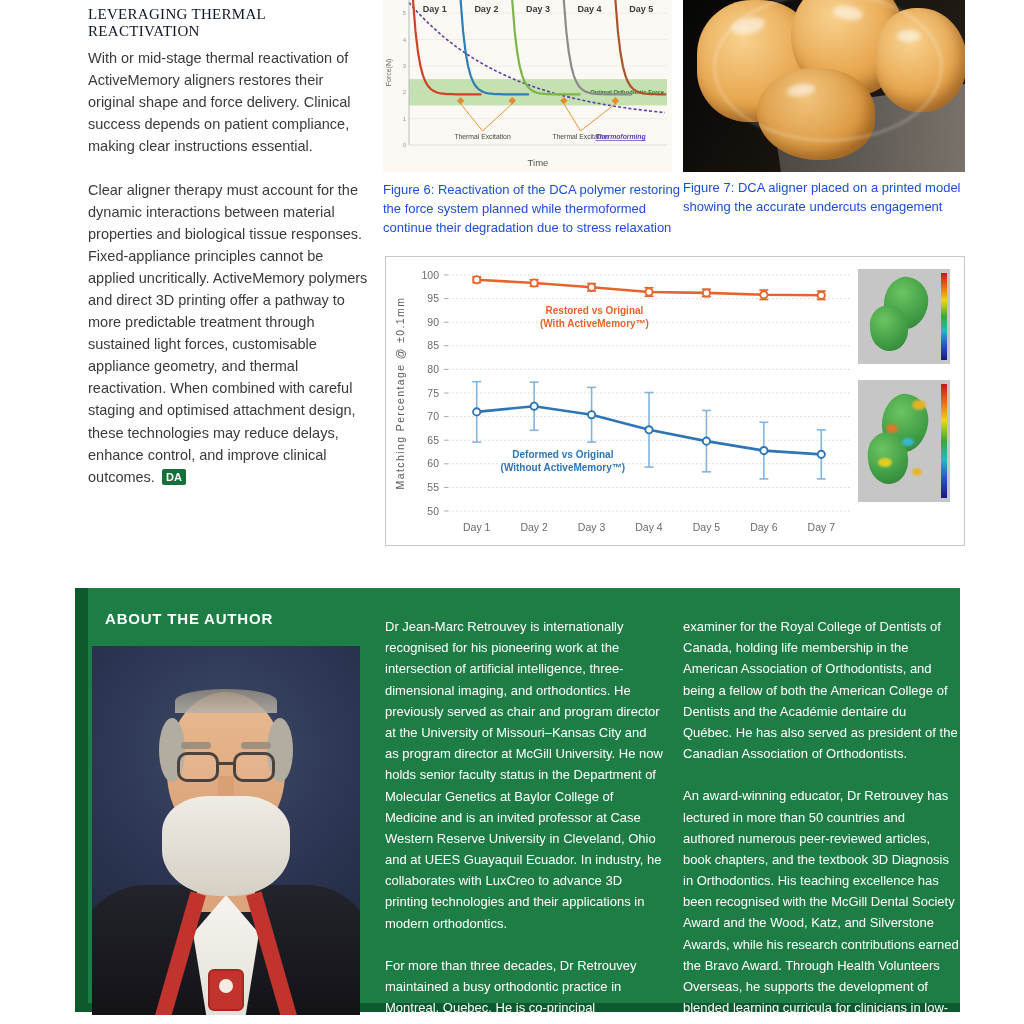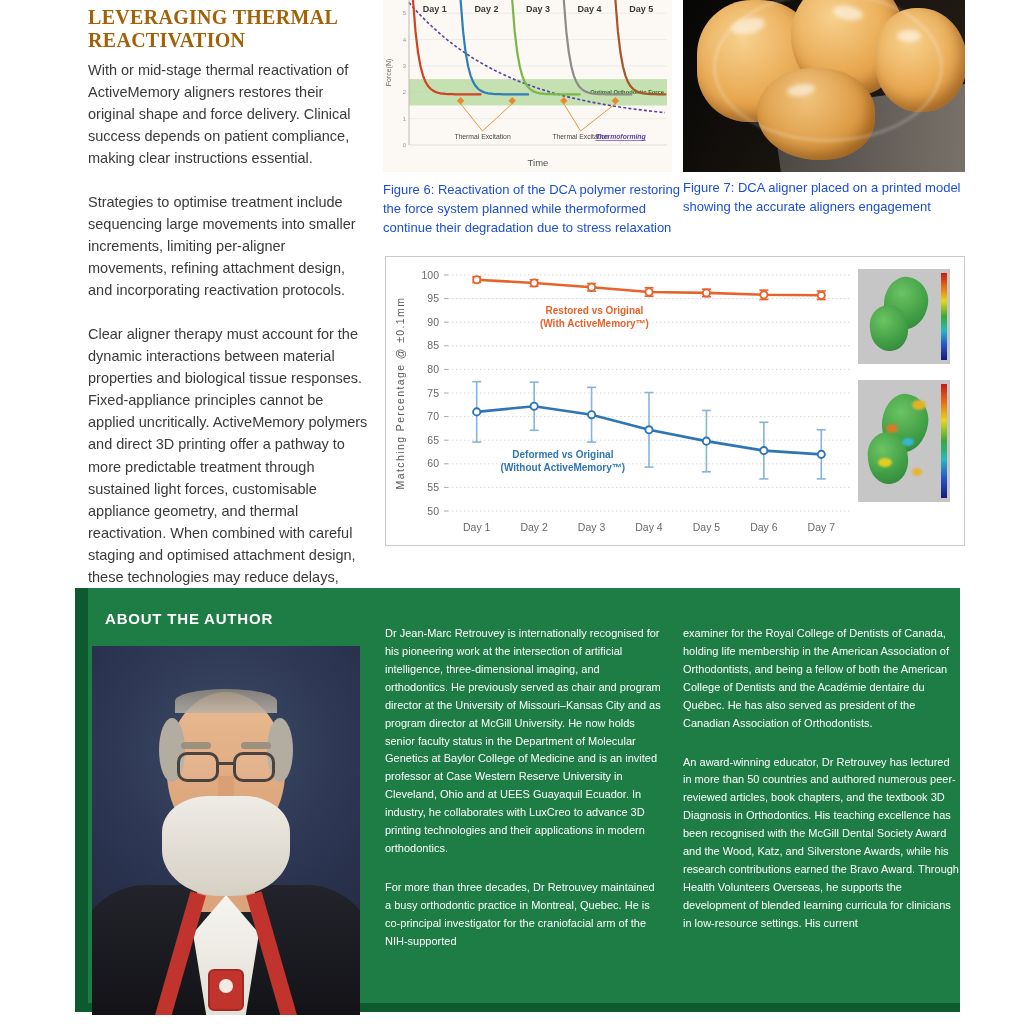--- a/index.html
+++ b/index.html
@@ -2,21 +2,21 @@
 <html><head>
 <meta charset="utf-8">
 <style>
   *{margin:0;padding:0;box-sizing:border-box}
   html,body{background:#ffffff}
   body{width:1024px;height:1024px;position:relative;font-family:"Liberation Sans",sans-serif;overflow:hidden}
   .page{position:absolute;inset:0;background:#fff}
 
   
   .left-col{position:absolute;left:88px;top:6px;width:280px}
-  .green-head{font-family:"Liberation Serif",serif;font-weight:bold;font-size:20px;color:#a16207;letter-spacing:.3px;margin:0 0 7px}
+  .green-head{font-family:"Liberation Serif",serif;font-weight:normal;font-size:15px;color:#0f172a;letter-spacing:.3px;margin:0 0 7px}
   .body-p{font-size:14.5px;line-height:1.52;color:#3a3a3a;margin:0 0 22px}
   .concl-gap{margin-top:26px}
   .da-badge{display:inline-block;background:#156f39;color:#fff;font-weight:bold;font-size:11px;line-height:1;padding:2.5px 4px;border-radius:2px;vertical-align:1px;margin-left:3px}
 
   
   .fig6{position:absolute;left:383px;top:0;width:289px;height:172px;background:#fcf9f4}
   .caption{position:absolute;font-size:13px;line-height:1.45;color:#1d4ed8}
   .cap6{left:383px;top:181px;width:302px}
   .cap7{left:683px;top:179px;width:292px}
   .cap8{left:385px;top:556px;width:520px}
@@ -57,21 +57,21 @@
   .cbar{position:absolute;right:3px;top:4px;bottom:4px;width:6px;background:linear-gradient(to bottom,#c81818,#e87818 18%,#e8d818 32%,#38a838 50%,#28b8c0 66%,#2858c8 82%,#181880 100%)}
 
   
   .about{position:absolute;left:75px;top:588px;width:885px;height:424px;background:#1e7c45}
   .about-accent-left{position:absolute;left:0;top:0;width:13px;height:100%;background:#0d5a2f}
   .about-accent-bottom{position:absolute;left:0;bottom:0;width:100%;height:9px;background:#0d5a2f}
   .about-head{position:absolute;left:30px;top:22px;color:#fff;font-weight:bold;font-size:15px;letter-spacing:.8px}
   .about-col{position:absolute;top:20px;width:278px}
   .col1{left:310px}
   .col2{left:608px;width:276px}
-  .about-col p{color:#fff;font-size:11px;line-height:1.63;margin:17px 0 21px}
+  .about-col p{color:#fff;font-size:13px;line-height:1.63;margin:8px 0 21px}
 
   
   .author-photo{position:absolute;left:17px;top:58px;width:268px;height:369px;overflow:hidden;background:radial-gradient(circle at 50% 28%,#3d4a66 0%,#2b3450 48%,#1d2338 100%)}
   .ap-shoulders{position:absolute;left:50%;bottom:-30px;transform:translateX(-50%);width:300px;height:160px;background:linear-gradient(#23242b,#0f0f13);border-radius:70px 70px 0 0}
   .ap-shirt{position:absolute;left:50%;bottom:0;transform:translateX(-50%);width:66px;height:120px;background:linear-gradient(#f6f4ef,#e3e0d8);clip-path:polygon(50% 0,100% 32%,80% 100%,20% 100%,0 32%)}
   .ap-lan{position:absolute;width:16px;height:132px;background:#c1342e;bottom:-8px}
   .ap-lan-l{left:calc(50% - 54px);transform:rotate(16deg)}
   .ap-lan-r{left:calc(50% + 38px);transform:rotate(-16deg)}
   .ap-neck{position:absolute;left:50%;top:224px;transform:translateX(-50%);width:58px;height:42px;background:#dba47c}
   .ap-head{position:absolute;left:50%;top:46px;transform:translateX(-50%);width:118px;height:150px;background:linear-gradient(#e9bb92,#daa077);border-radius:50% 50% 46% 46%}
@@ -94,21 +94,20 @@
   svg text{font-family:"Liberation Sans",sans-serif}
 </style>
 </head>
 <body>
 
 <div class="page">
 
   <div class="left-col">
     <h3 class="green-head">LEVERAGING THERMAL REACTIVATION</h3>
     <p class="body-p">With or mid-stage thermal reactivation of ActiveMemory aligners restores their original shape and force delivery. Clinical success depends on patient compliance, making clear instructions essential.</p>
-    <p class="body-p">Strategies to optimise treatment include sequencing large movements into smaller increments, limiting per-aligner movements, refining attachment design, and incorporating reactivation protocols.</p>
     <p class="body-p"><span>Clear aligner therapy must account for the dynamic interactions between material properties and biological tissue responses. Fixed-appliance principles cannot be applied uncritically. ActiveMemory polymers and direct 3D printing offer a pathway to more predictable treatment through sustained light forces, customisable appliance geometry, and thermal reactivation. When combined with careful staging and optimised attachment design, these technologies may reduce delays, enhance control, and improve clinical outcomes.</span> <span class="da-badge">DA</span></p>
   </div>
 
   <div class="fig6">
     <svg id="fig6-svg" width="289" height="172">
         <line x1="26" y1="118.63636363636364" x2="284" y2="118.63636363636364" stroke="#ececec" stroke-width="1"></line>
         <line x1="26" y1="92.27272727272727" x2="284" y2="92.27272727272727" stroke="#ececec" stroke-width="1"></line>
         <line x1="26" y1="65.9090909090909" x2="284" y2="65.9090909090909" stroke="#ececec" stroke-width="1"></line>
         <line x1="26" y1="39.54545454545454" x2="284" y2="39.54545454545454" stroke="#ececec" stroke-width="1"></line>
         <line x1="26" y1="13.181818181818182" x2="284" y2="13.181818181818182" stroke="#ececec" stroke-width="1"></line>
@@ -155,21 +154,21 @@
     <div class="f7-blob f7-m1"></div>
     <div class="f7-blob f7-m2"></div>
     <div class="f7-blob f7-m3"></div>
     <div class="f7-blob f7-m4"></div>
     <div class="f7-sheen"></div>
     <div class="f7-hl f7-h1"></div>
     <div class="f7-hl f7-h2"></div>
     <div class="f7-hl f7-h3"></div>
     <div class="f7-hl f7-h4"></div>
   </div>
-  <div class="caption cap7">Figure 7: DCA aligner placed on a printed model showing the accurate aligners engagement</div>
+  <div class="caption cap7">Figure 7: DCA aligner placed on a printed model showing the accurate undercuts engagement</div>
 
   <div class="fig8-box">
     <div class="fig8-svg-wrap">
       <svg id="fig8-svg" width="472" height="280">
           <line x1="62" y1="250" x2="464" y2="250" stroke="#d6d6d6" stroke-width="1" stroke-dasharray="1.5,2.5"></line>
           <line x1="58" y1="250" x2="62" y2="250" stroke="#aaa" stroke-width="1"></line>
           <text x="53" y="253.5" text-anchor="end" font-size="10.5" fill="#6a6a6a">50</text>
           <line x1="62" y1="226.4" x2="464" y2="226.4" stroke="#d6d6d6" stroke-width="1" stroke-dasharray="1.5,2.5"></line>
           <line x1="58" y1="226.4" x2="62" y2="226.4" stroke="#aaa" stroke-width="1"></line>
           <text x="53" y="229.9" text-anchor="end" font-size="10.5" fill="#6a6a6a">55</text>

